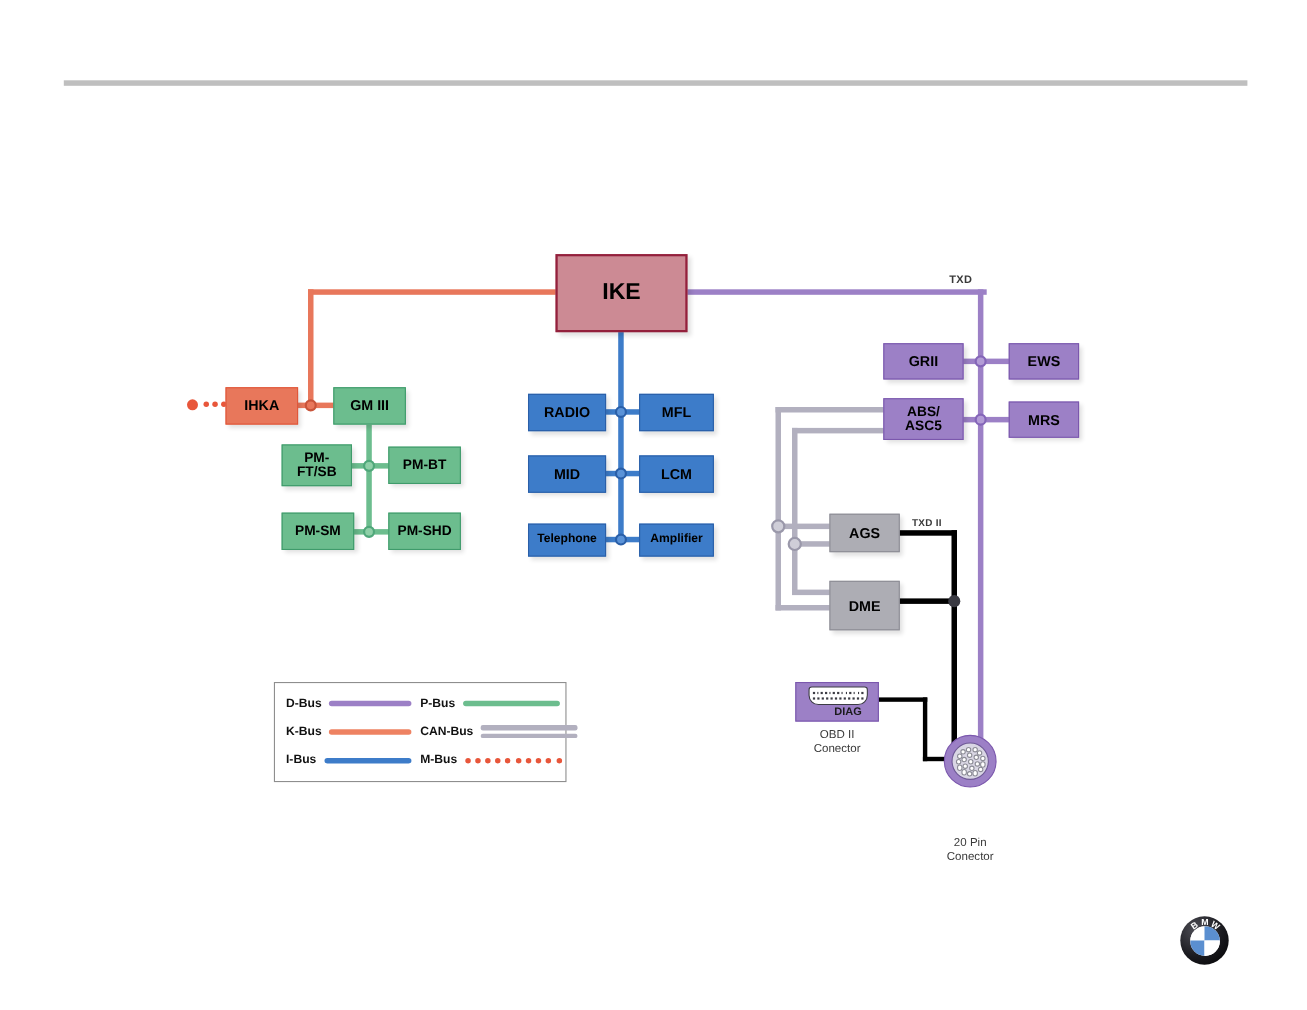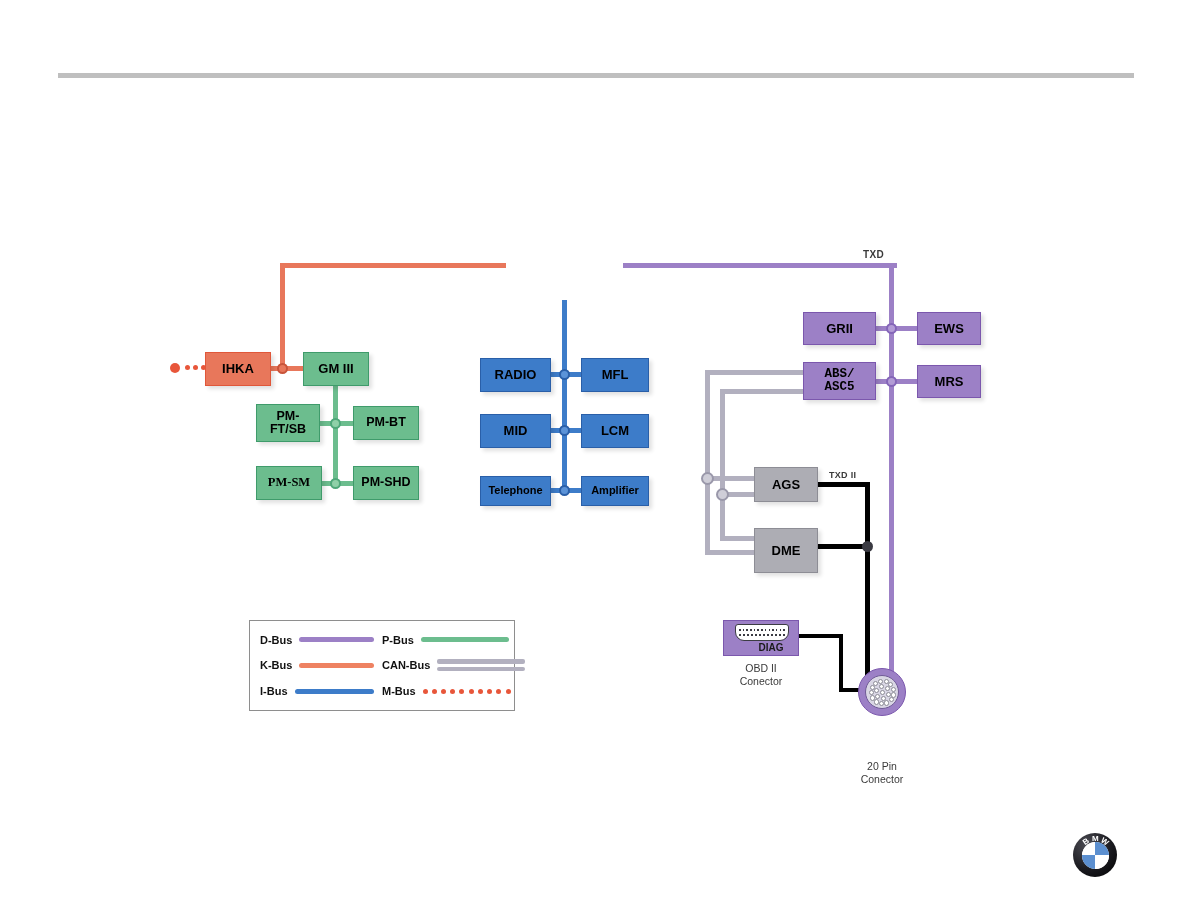--- a/index.html
+++ b/index.html
@@ -226,38 +226,41 @@
 
   <div class="line l-black" style="left:816px; top:544px; width:54px; height:5px;"></div>
 
   <div class="line l-black" style="left:865px; top:482px; width:5px; height:200px;"></div>
   <div class="dot dot-black" style="left:862px; top:541px; width:11px; height:11px;"></div>
 
   <div class="line l-black" style="left:797px; top:634px; width:46px; height:4px;"></div>
   <div class="line l-black" style="left:839px; top:634px; width:4px; height:58px;"></div>
   <div class="line l-black" style="left:839px; top:688px; width:32px; height:4px;"></div>
 
+  <div class="node n-pink shadow" style="left:505px; top:231px; width:120px; height:71px; font-size:21px;">
+    <span>IKE</span>
+  </div>
 
   <div class="node n-red shadow" style="left:205px; top:352px; width:66px; height:34px; font-size:13px;">
     <span>IHKA</span>
   </div>
 
   <div class="node n-green shadow" style="left:303px; top:352px; width:66px; height:34px; font-size:13px;">
     <span>GM III</span>
   </div>
 
   <div class="node n-green shadow" style="left:256px; top:404px; width:64px; height:38px; font-size:12.5px;">
     <span>PM-<br>FT/SB</span>
   </div>
 
   <div class="node n-green shadow" style="left:353px; top:406px; width:66px; height:34px; font-size:12.5px;">
     <span>PM-BT</span>
   </div>
 
-  <div class="node n-green shadow" style="left:256px; top:466px; width:66px; height:34px; font-size:12.5px;font-family:Liberation Serif, serif;">
+  <div class="node n-green shadow" style="left:256px; top:466px; width:66px; height:34px; font-size:12.5px;">
     <span>PM-SM</span>
   </div>
 
   <div class="node n-green shadow" style="left:353px; top:466px; width:66px; height:34px; font-size:12.5px;">
     <span>PM-SHD</span>
   </div>
 
   <div class="node n-blue shadow" style="left:480px; top:358px; width:71px; height:34px; font-size:13px;">
     <span>RADIO</span>
   </div>
@@ -283,21 +286,21 @@
   </div>
 
   <div class="node n-purple shadow" style="left:803px; top:312px; width:73px; height:33px; font-size:13px;">
     <span>GRII</span>
   </div>
 
   <div class="node n-purple shadow" style="left:917px; top:312px; width:64px; height:33px; font-size:13px;">
     <span>EWS</span>
   </div>
 
-  <div class="node n-purple shadow" style="left:803px; top:362px; width:73px; height:38px; font-size:12.5px;font-family:Liberation Mono, monospace;">
+  <div class="node n-purple shadow" style="left:803px; top:362px; width:73px; height:38px; font-size:12.5px;">
     <span>ABS/<br>ASC5</span>
   </div>
 
   <div class="node n-purple shadow" style="left:917px; top:365px; width:64px; height:33px; font-size:13px;">
     <span>MRS</span>
   </div>
 
   <div class="node n-gray shadow" style="left:754px; top:467px; width:64px; height:35px; font-size:13px;align-items:center;">
     <span>AGS</span>
   </div>

